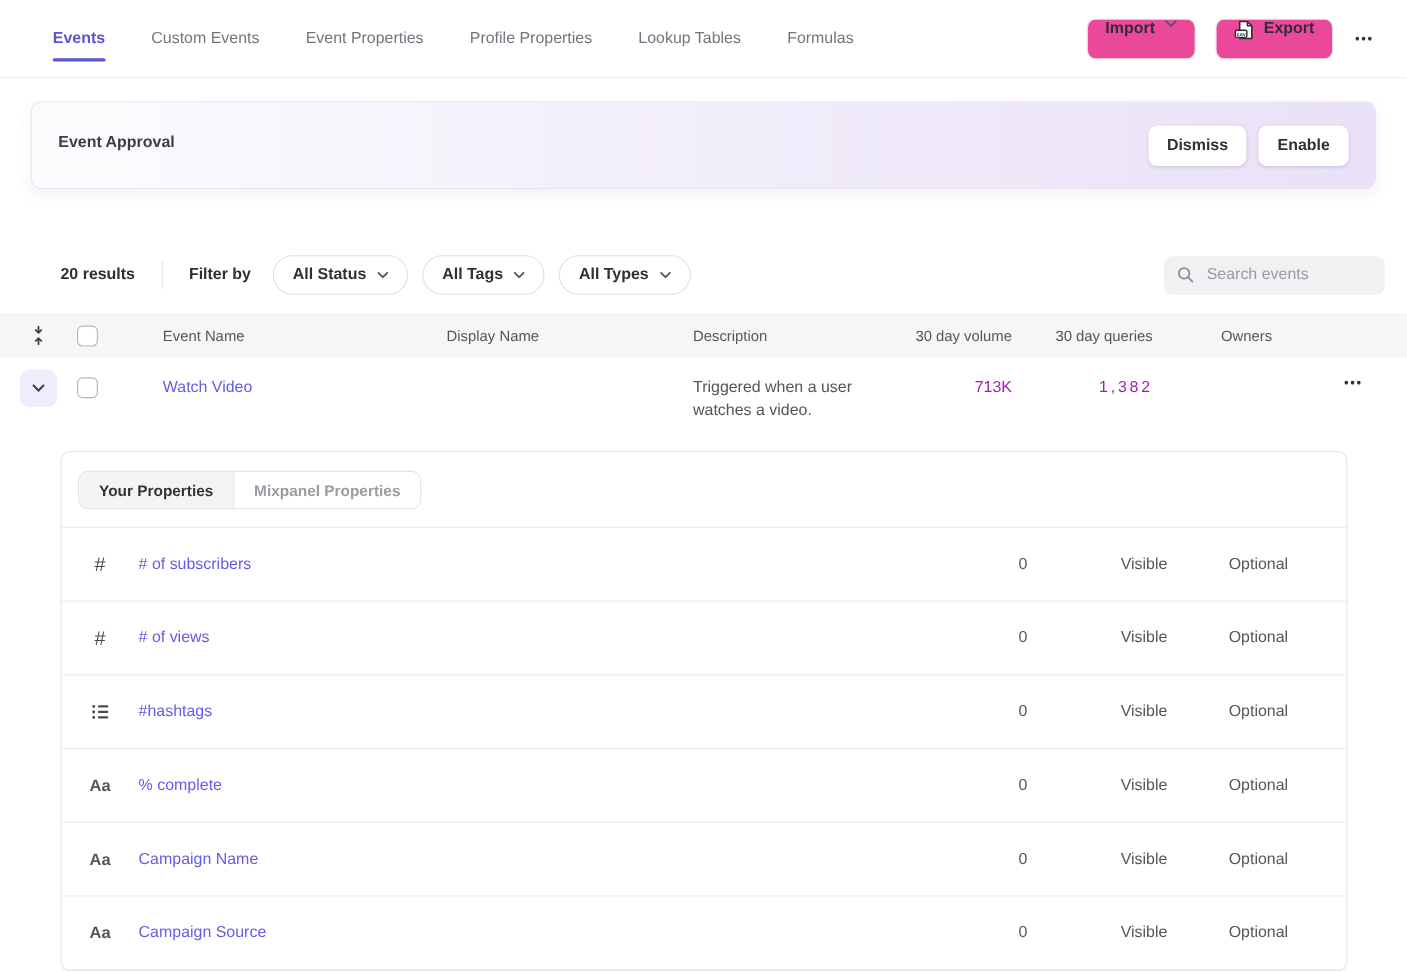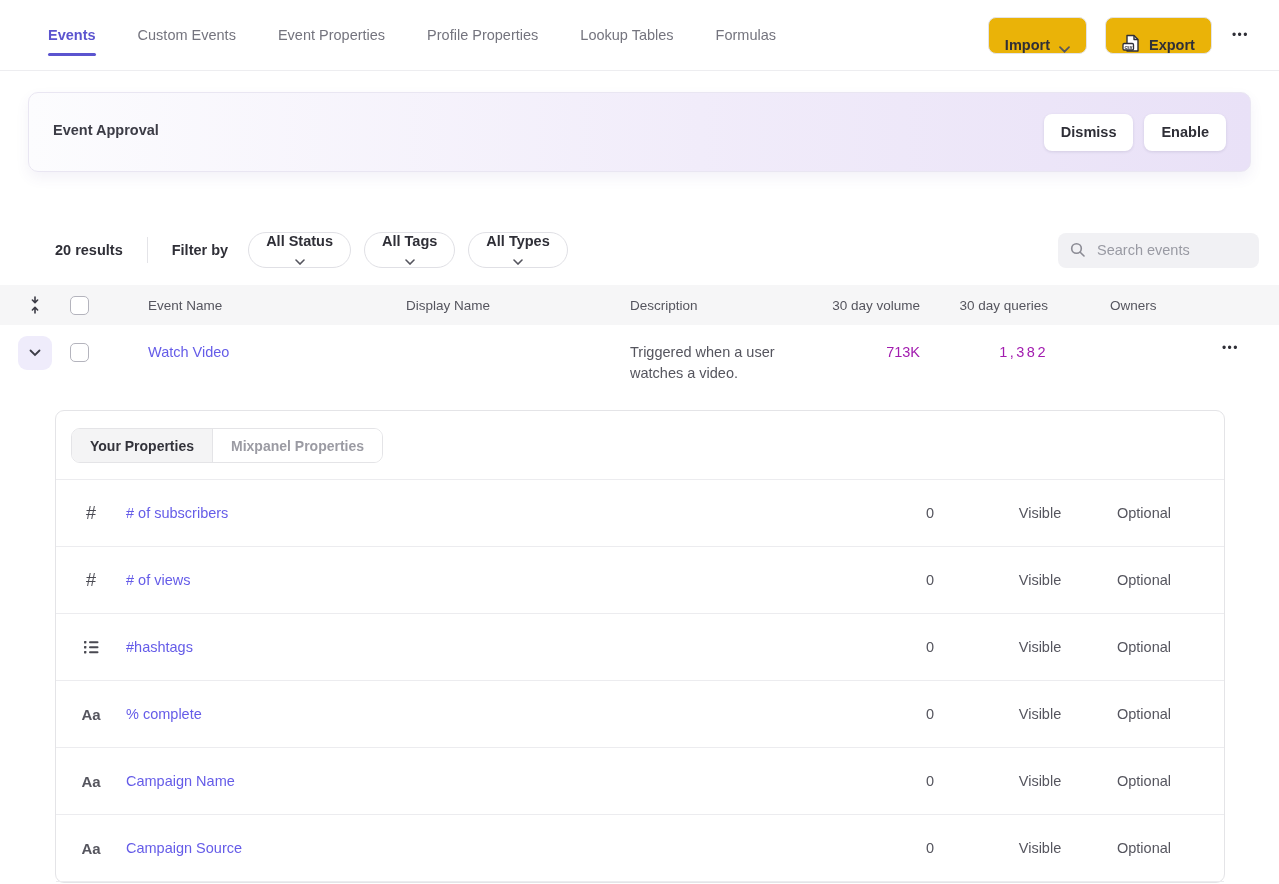--- a/index.html
+++ b/index.html
@@ -22,36 +22,36 @@
     font-family:"Liberation Sans",sans-serif;color:var(--text-dark);
     -webkit-font-smoothing:antialiased;
   }
   
   .topbar{height:71px;display:flex;align-items:center;padding:0 28px;border-bottom:1px solid #ededf0;gap:40px;}
   .tabs{display:flex;gap:42px;height:100%;align-items:center;margin-left:20px;}
   .tab{position:relative;height:100%;display:flex;align-items:center;font-size:14.5px;font-weight:500;color:var(--text-grey);cursor:pointer;white-space:nowrap;}
   .tab.active{color:var(--accent);font-weight:700;}
   .tab.active::after{content:"";position:absolute;left:0;right:0;bottom:14px;height:3px;border-radius:2px;background:var(--accent);}
   .topbar-actions{margin-left:auto;display:flex;align-items:center;gap:18px;}
-  .btn-outline{display:flex;align-items:flex-end;gap:9px;height:37px;padding:0 16px;border:1px solid #e3e3e7;border-radius:8px;background:#eab308;font-size:14.5px;font-weight:600;color:var(--text-dark);cursor:pointer;font-family:inherit;}
+  .btn-outline{display:flex;align-items:flex-start;gap:9px;height:37px;padding:0 16px;border:1px solid #e3e3e7;border-radius:8px;background:#ec4899;font-size:14.5px;font-weight:600;color:var(--text-dark);cursor:pointer;font-family:inherit;}
   .more-btn{border:none;background:none;font-size:12px;letter-spacing:1.5px;color:var(--text-dark);cursor:pointer;padding:4px 2px;}
   
   .banner{margin:21px 28px 0;height:80px;border-radius:10px;border:1px solid #e9e6f2;
     background:linear-gradient(90deg,var(--banner-from) 0%,var(--banner-mid) 55%,var(--banner-to) 100%);
     box-shadow:0 6px 14px rgba(90,70,150,.07);display:flex;align-items:center;padding:0 24px;}
   .banner-title{font-size:14.5px;font-weight:700;color:#3c3c46;margin-bottom:5px;}
   .banner-desc{font-size:13px;color:#72727c;}
   .banner-actions{margin-left:auto;display:flex;gap:11px;}
   .btn-white{height:37px;padding:0 17px;border:none;border-radius:8px;background:#fff;font-size:14.5px;font-weight:600;color:var(--text-dark);box-shadow:0 1px 3px rgba(40,30,80,.12);cursor:pointer;font-family:inherit;text-align:center;}
   
   .filter-row{display:flex;align-items:center;margin:60px 20px 0 55px;height:36px;}
   .results{font-size:14.5px;font-weight:600;color:var(--text-dark);}
   .vdivider{width:1px;height:26px;background:#e4e4e8;margin:0 24px;}
   .filter-label{font-size:14.5px;font-weight:600;color:var(--text-dark);margin-right:20px;}
-  .pill{display:flex;align-items:center;gap:10px;height:36px;padding:0 17px;border:1px solid #e0e0e5;border-radius:18px;background:#fff;font-size:14.5px;font-weight:600;color:var(--text-dark);margin-right:13px;cursor:pointer;font-family:inherit;flex-direction:column;}
+  .pill{display:flex;align-items:center;gap:10px;height:36px;padding:0 17px;border:1px solid #e0e0e5;border-radius:18px;background:#fff;font-size:14.5px;font-weight:600;color:var(--text-dark);margin-right:13px;cursor:pointer;font-family:inherit;}
   .search{margin-left:auto;width:201px;height:35px;background:#f1f1f4;border-radius:8px;display:flex;align-items:center;padding:0 12px;gap:9px;}
   .search input{border:none;background:none;outline:none;font-size:14.5px;font-family:inherit;color:var(--text-mid);width:130px;}
   .search input::placeholder{color:#999aa3;}
   
   .grid-cols{display:grid;grid-template-columns:70px 48px 258px 224px 230px 90px 128px 120px 1fr;}
   .thead{margin-top:17px;height:40px;background:var(--header-bg);align-items:center;font-size:13.5px;font-weight:500;color:var(--text-mid);}
   .cell-pad{padding-left:30px;}
   .cell-right{text-align:right;}
   .cell-owners{padding-left:62px;}
   .checkbox{width:19px;height:19px;border:1.5px solid #b4b4bd;border-radius:5px;background:#fff;display:inline-block;cursor:pointer;}

